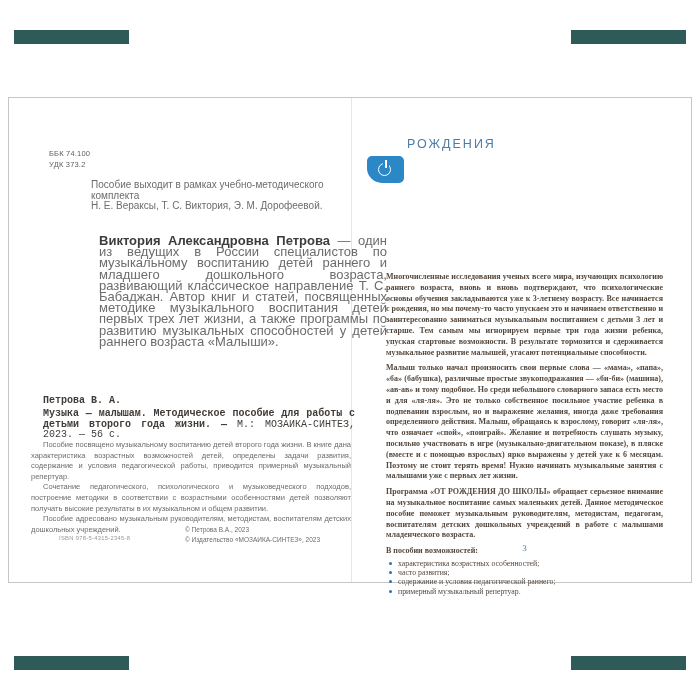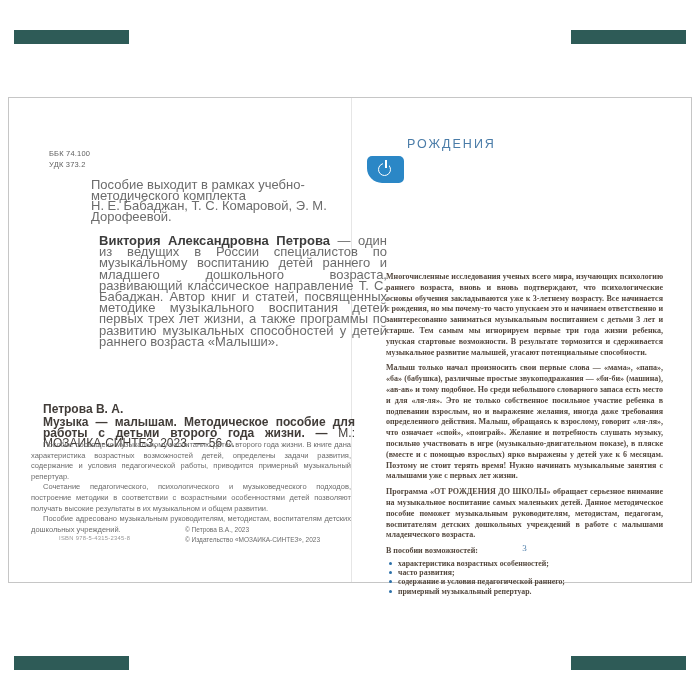--- a/index.html
+++ b/index.html
@@ -18,29 +18,29 @@
   .spread{
     position:absolute;left:8px;top:97px;width:684px;height:486px;
     background:#ffffff;border:1px solid #c6c6c6;box-sizing:border-box;
   }
   .fold{position:absolute;left:342px;top:0;width:1px;height:100%;background:#e6e6e6;}
   .page{position:absolute;top:0;height:486px;}
   .page-left{left:0;width:342px;}
   .page-right{left:342px;width:342px;}
   
   .codes{position:absolute;left:40px;top:33px;font-size:7.5px;line-height:11px;color:#5f5f5f;letter-spacing:.2px;margin-top:17px;}
-  .edition{position:absolute;left:82px;top:82px;font-size:13px;line-height:10.5px;color:#6c6c6c;}
+  .edition{position:absolute;left:82px;top:82px;font-size:10px;line-height:10.5px;color:#6c6c6c;}
   .bio{
     position:absolute;left:47px;top:137px;width:288px;
     font-size:13px;line-height:11.2px;color:#6c6c6c;text-align:justify;margin-left:43px;
   }
   .bio b{color:#3c3c3c;font-weight:bold;}
   .bib{
-    position:absolute;left:34px;top:306px;width:312px;
-    font-family:Liberation Sans, sans-serif;font-size:12px;line-height:10.8px;color:#413c38;
+    position:absolute;left:34px;top:298px;width:312px;
+    font-family:Liberation Mono, monospace;font-size:10px;line-height:10.8px;color:#413c38;
   }
   .bib .bib-author{font-weight:bold;margin-bottom:2px;}
   .bib .bib-entry{text-align:justify;}
   .bib .bib-entry b{font-weight:bold;}
   .annotation{
     position:absolute;left:22px;top:342px;width:320px;
     font-size:7.5px;line-height:10.6px;color:#6c6c6c;text-align:justify;
   }
   .annotation p{margin:0;text-indent:12px;}
   .copyright{position:absolute;left:176px;top:427px;font-size:6.5px;line-height:10px;color:#6c6c6c;}
@@ -62,21 +62,21 @@
     position:absolute;left:56px;top:39px;
     font-size:12.5px;letter-spacing:2px;color:#4a7ca8;
   }
   .body-text{
     position:absolute;left:35px;top:174px;width:277px;
     font-family:"Liberation Serif",serif;font-size:8px;line-height:10.8px;
     color:#55493f;text-align:justify;
   }
   .body-text p{margin:0 0 5px 0;font-weight:bold;}
   .list-intro{margin:0 0 2px 0 !important;text-align:left !important;}
-  .intro-list{list-style:none;margin:0;padding:0;font-weight:bold;}
+  .intro-list{list-style:none;margin:0;padding:0;}
   .intro-list li{position:relative;padding-left:12px;line-height:9.2px;font-size:7.8px;}
   .intro-list li::before{
     content:"";position:absolute;left:3px;top:3px;width:3px;height:3px;
     border-radius:50%;background:#2c70a8;
   }
   .page-number{
     position:absolute;left:35px;top:445px;width:277px;text-align:center;
     font-family:"Liberation Serif",serif;font-size:9px;color:#4a7ca8;
   }
 </style>
@@ -93,21 +93,21 @@
 
   <div class="page page-left">
 
     <div class="codes">
       <div>ББК 74.100</div>
       <div>УДК 373.2</div>
     </div>
 
     <div class="edition">
       <div>Пособие выходит в рамках учебно-методического комплекта</div>
-      <div>Н. Е. Бабаджан, Т. С. Комаровой, Э. М. Дорофеевой.</div>
+      <div>Н. Е. Вераксы, Т. С. Виктория, Э. М. Дорофеевой.</div>
     </div>
 
     <div class="bio"><b>Виктория Александровна Петрова</b><span> — один из ведущих в России специалистов по музыкальному воспитанию детей раннего и младшего дошкольного возраста, развивающий классическое направление Т. С. Бабаджан. Автор книг и статей, посвященных методике музыкального воспитания детей первых трех лет жизни, а также программы по развитию музыкальных способностей у детей раннего возраста «Малыши».</span></div>
 
     <div class="bib">
       <div class="bib-author">Петрова В. А.</div>
       <div class="bib-entry"><b>Музыка — малышам. Методическое пособие для работы с детьми второго года жизни. —</b><span> М.: МОЗАИКА-СИНТЕЗ, 2023. — 56 с.</span></div>
     </div>
 
     <div class="annotation">

